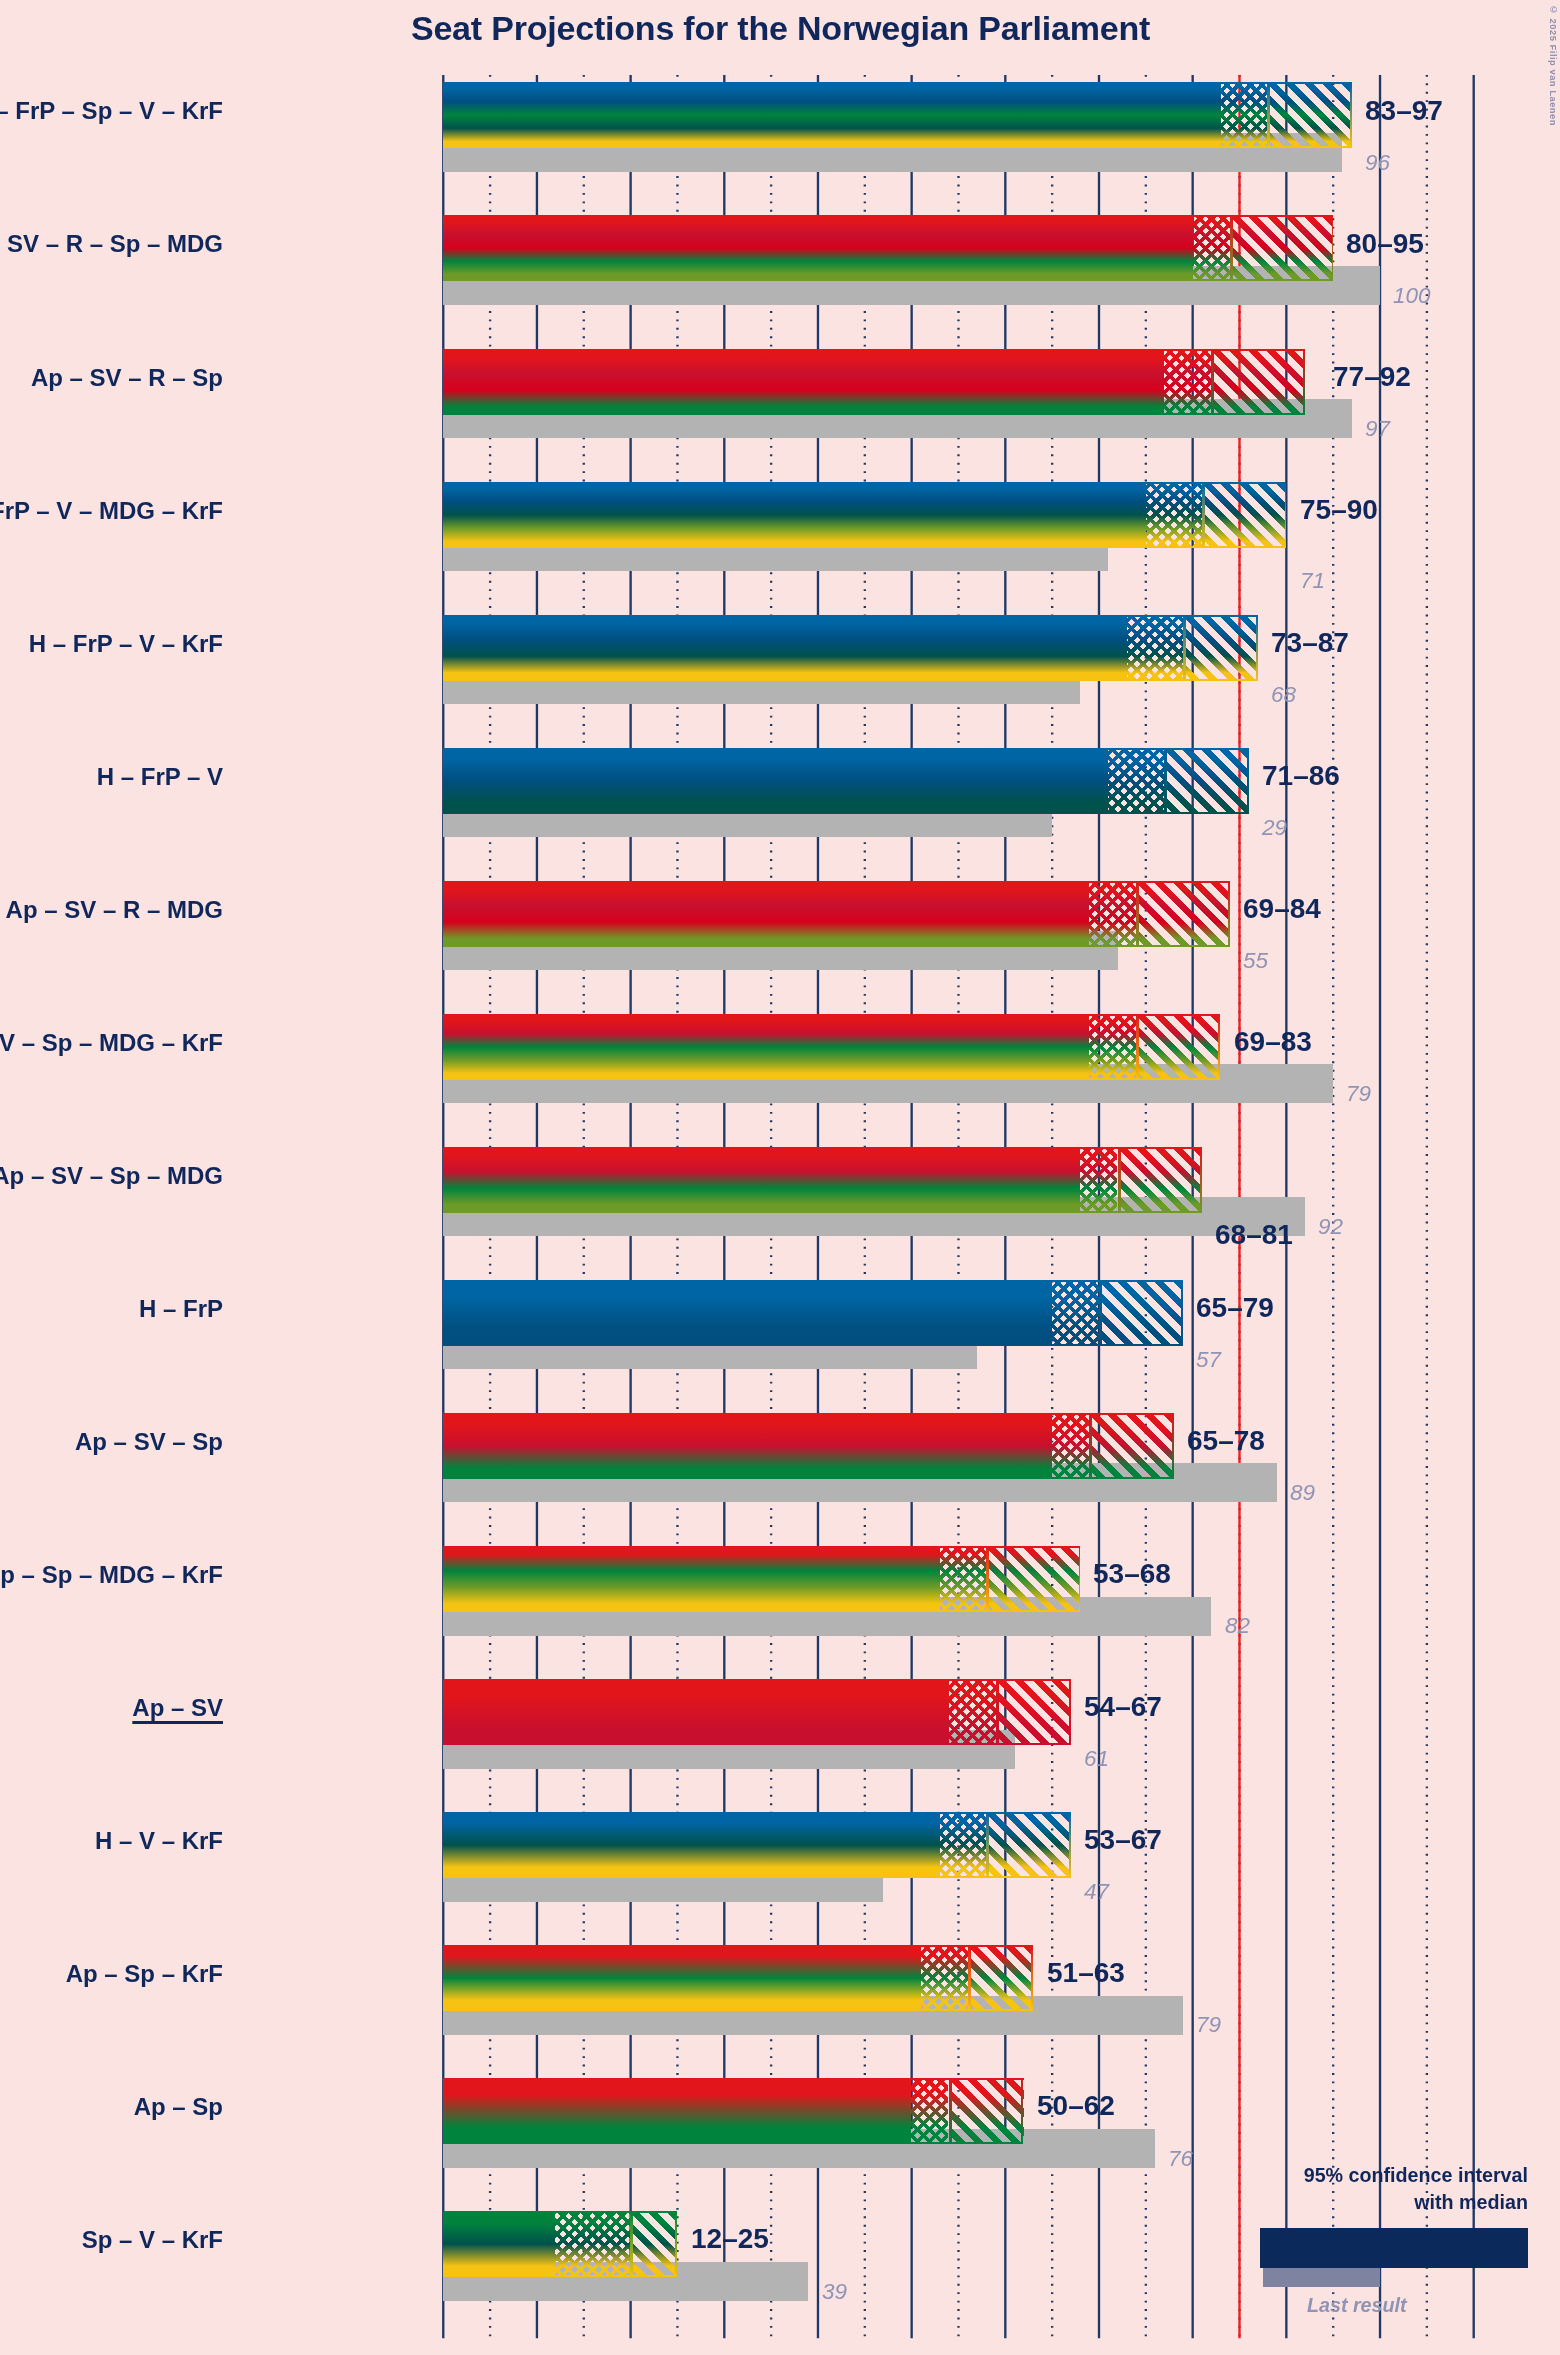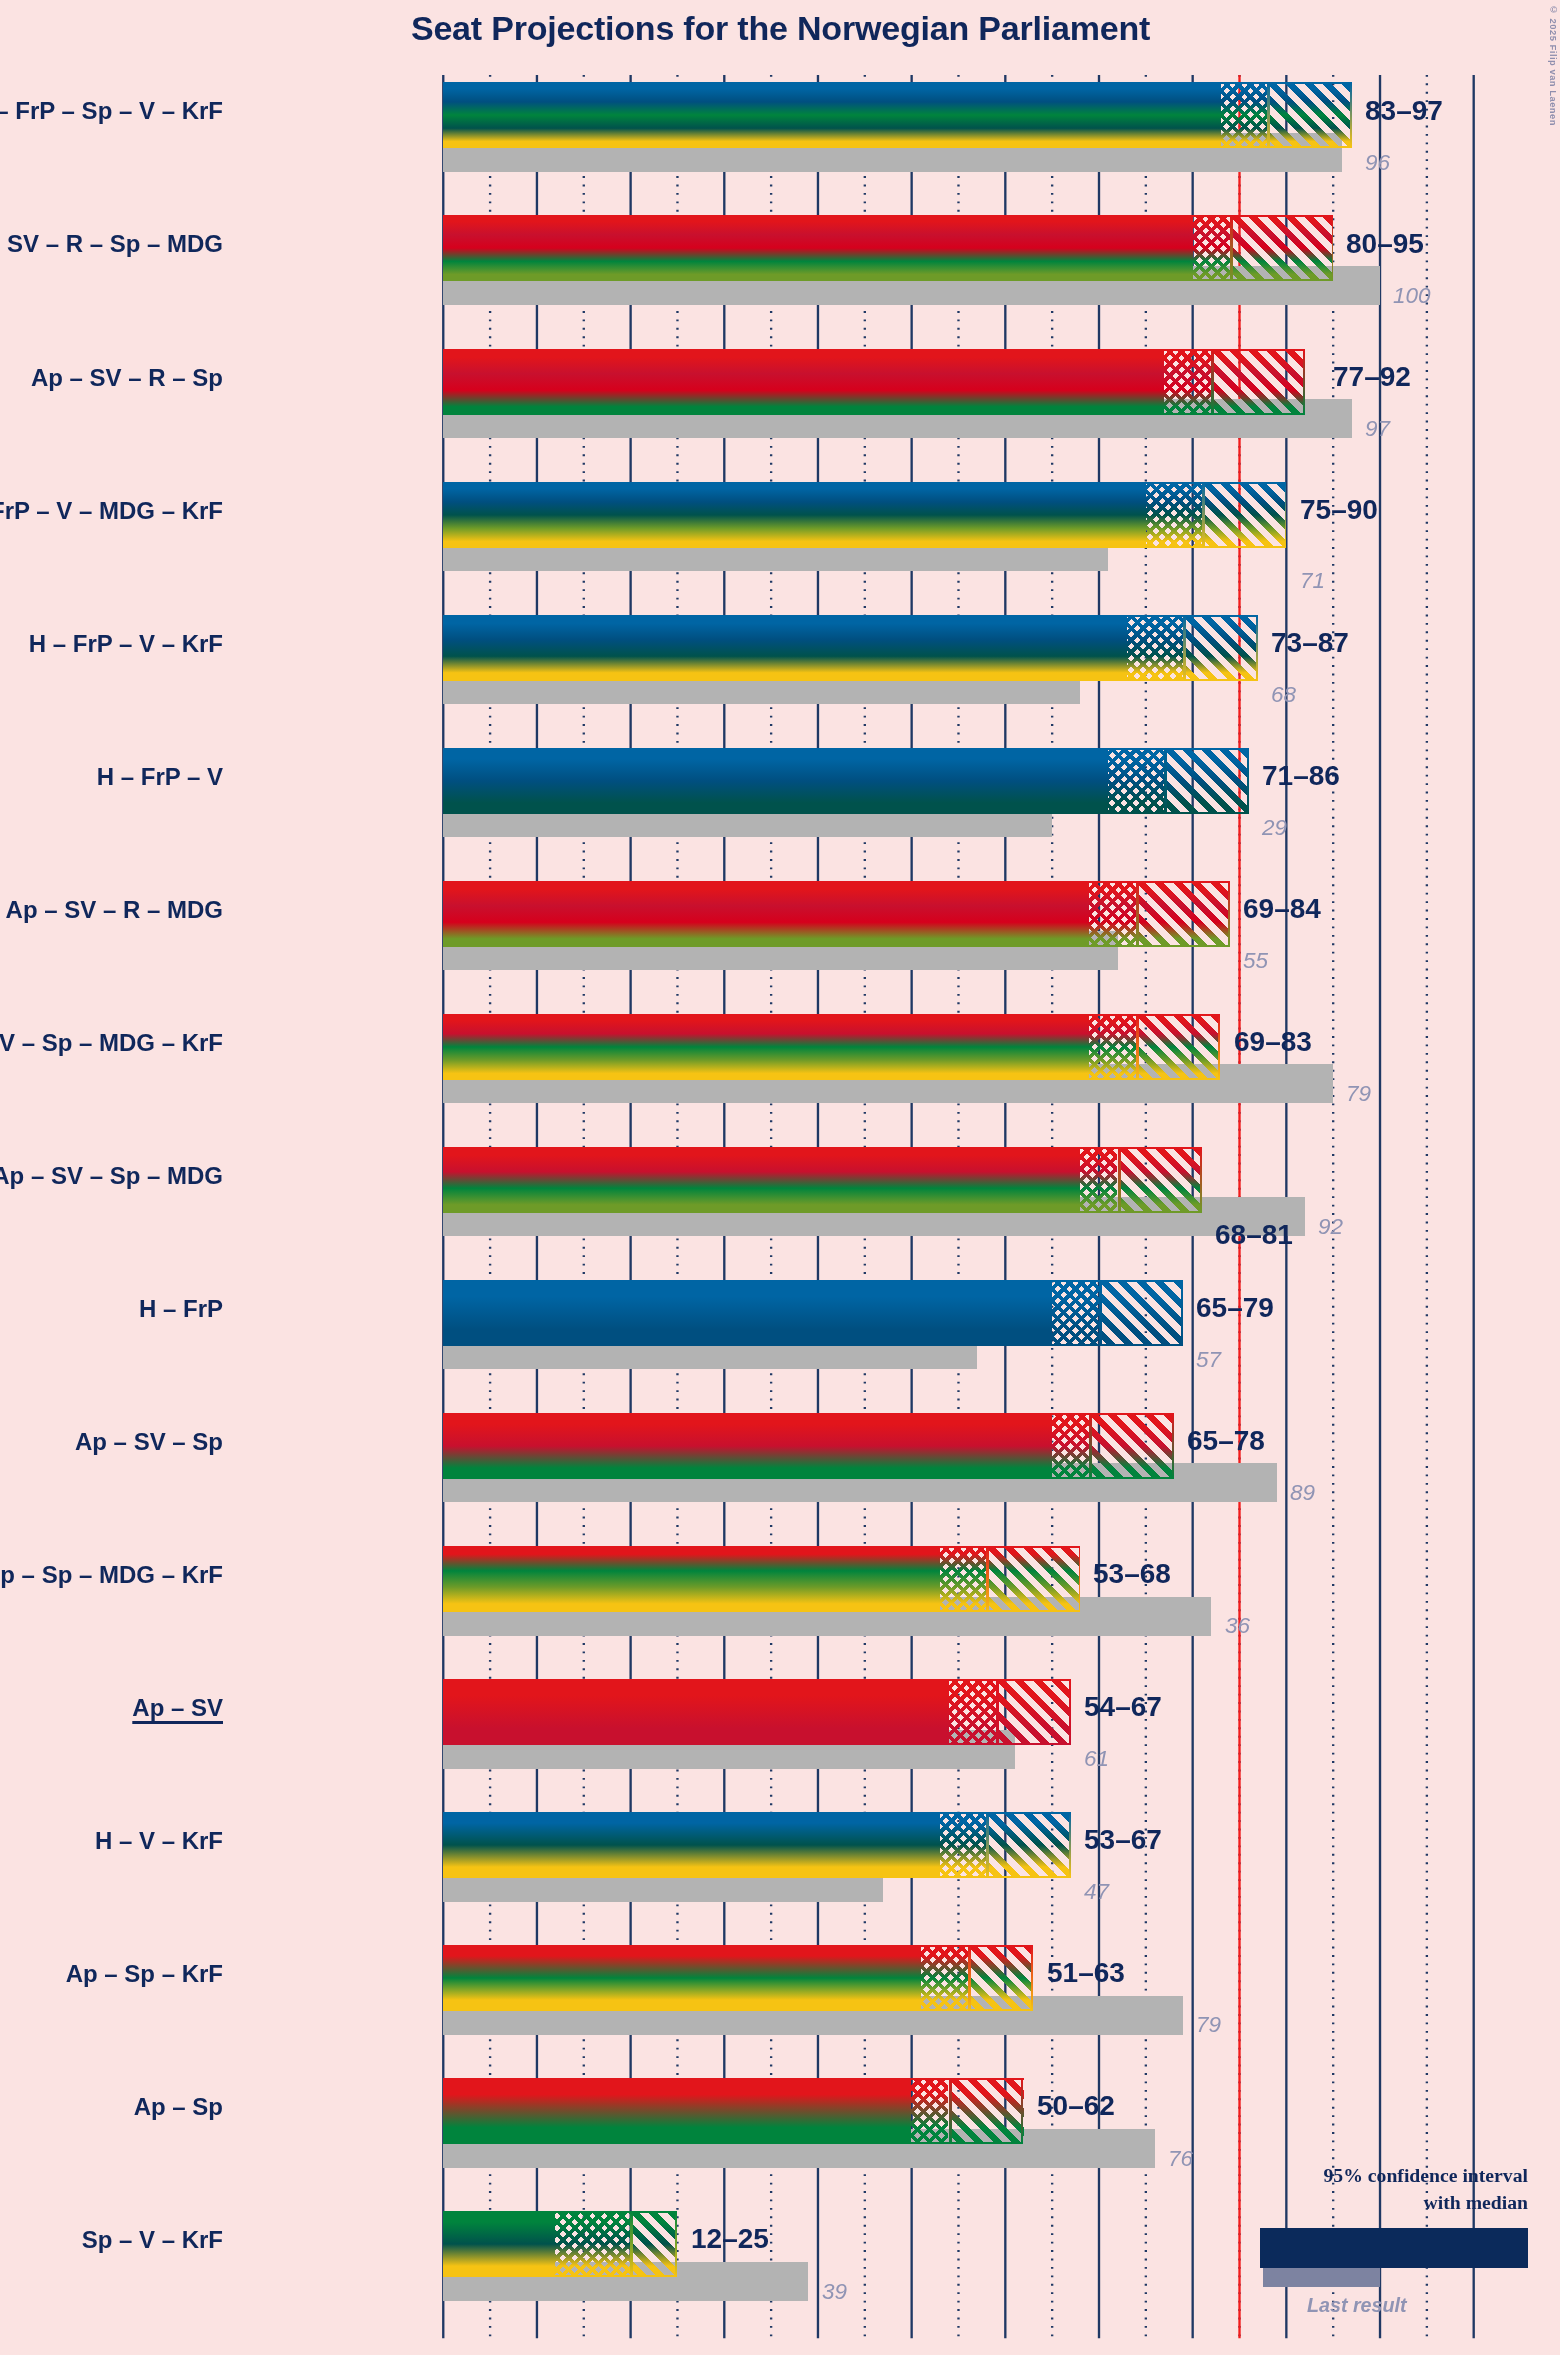--- a/index.html
+++ b/index.html
@@ -41,21 +41,21 @@
   .cisolid{position:absolute;left:0;top:0;bottom:0;}
   .cicross{position:absolute;top:0;bottom:0;}
   .cidiag{position:absolute;top:0;bottom:0;}
   .range{
     position:absolute;font-size:28px;font-weight:bold;color:#10275B;white-space:nowrap;
   }
   .lastval{
     position:absolute;font-size:22.5px;font-style:italic;color:#9094B4;white-space:nowrap;
   }
   .legend-t1,.legend-t2{
-    position:absolute;text-align:right;font-size:19.7px;font-weight:bold;color:#10275B;white-space:nowrap;font-family:Liberation Serif, serif;
+    position:absolute;text-align:right;font-size:19.7px;font-weight:bold;color:#10275B;white-space:nowrap;
   }
   .legend-last{
     position:absolute;font-size:19.7px;font-style:italic;font-weight:bold;color:#9094B4;white-space:nowrap;
   }
   .legend-box{position:absolute;background:#0B2A5B;border:1.9px solid #0B2A5B;box-sizing:border-box;}
   .legend-gray{position:absolute;background:#7D83A1;}
   .legend-cross,.legend-diag{position:absolute;top:0;bottom:0;box-sizing:border-box;}
 </style>
 </head>
 <body>
@@ -288,21 +288,21 @@
           <div class="cicross" style="left: 497px; width: 47px; background-image: repeating-linear-gradient(45deg, transparent 0px, transparent 4.7px, currentcolor 4.7px, currentcolor 8.4px), repeating-linear-gradient(-45deg, transparent 0px, transparent 4.7px, currentcolor 4.7px, currentcolor 8.4px); color: transparent; background-clip: padding-box;">
             <div style="position: absolute; inset: 0px; background: linear-gradient(rgb(226, 21, 27) 0%, rgb(226, 21, 27) 12.5%, rgb(0, 132, 61) 37.5%, rgb(110, 155, 40) 62.5%, rgb(246, 195, 19) 87.5%, rgb(246, 195, 19) 100%); mask-image: repeating-linear-gradient(45deg, transparent 0px, transparent 4.7px, rgb(0, 0, 0) 4.7px, rgb(0, 0, 0) 8.4px), repeating-linear-gradient(-45deg, transparent 0px, transparent 4.7px, rgb(0, 0, 0) 4.7px, rgb(0, 0, 0) 8.4px);"></div>
           </div>
           <div class="cidiag" style="left: 543px; width: 94px;">
             <div style="position: absolute; inset: 0px; background: linear-gradient(rgb(226, 21, 27) 0%, rgb(226, 21, 27) 12.5%, rgb(0, 132, 61) 37.5%, rgb(110, 155, 40) 62.5%, rgb(246, 195, 19) 87.5%, rgb(246, 195, 19) 100%); mask-image: repeating-linear-gradient(45deg, transparent 0px, transparent 6.6px, rgb(0, 0, 0) 6.6px, rgb(0, 0, 0) 13px);"></div>
           </div>
           <div style="position: absolute; top: 0px; bottom: 0px; pointer-events: none; box-sizing: border-box; left: 497px; width: 141px; border-top: 2.8px solid rgb(226, 21, 27); border-bottom: 2.8px solid rgb(246, 195, 19); border-right: 2.8px solid rgb(226, 21, 27); border-image: linear-gradient(rgb(226, 21, 27), rgb(246, 195, 19)) 1 / 1 / 0 stretch;"></div>
           <div style="position: absolute; top: 0px; bottom: 0px; width: 2.8px; left: 543px; background: linear-gradient(rgb(226, 21, 27), rgb(246, 195, 19));"></div>
         </div>
         <div class="range" style="left: 1093px; top: 1558px;">53–68</div>
-        <div class="lastval" style="left: 1225px; top: 1613px;">36</div>
+        <div class="lastval" style="left: 1225px; top: 1613px;">82</div>
       </div>
       <div class="row" style="top: 0px;">
         <div class="rowlabel under" style="top: 1694px;">Ap – SV</div>
         <div class="lastbar" style="left: 443px; width: 572px; top: 1730px; height: 39px;"></div>
         <div class="cibar" style="left: 443px; top: 1679px; width: 628px; height: 66px; border: 0px;">
           <div class="cisolid" style="width: 506px; background: linear-gradient(rgb(226, 21, 27) 0%, rgb(226, 21, 27) 25%, rgb(200, 16, 46) 75%, rgb(200, 16, 46) 100%);"></div>
           <div class="cicross" style="left: 506px; width: 47px; background-image: repeating-linear-gradient(45deg, transparent 0px, transparent 4.7px, currentcolor 4.7px, currentcolor 8.4px), repeating-linear-gradient(-45deg, transparent 0px, transparent 4.7px, currentcolor 4.7px, currentcolor 8.4px); color: transparent; background-clip: padding-box;">
             <div style="position: absolute; inset: 0px; background: linear-gradient(rgb(226, 21, 27) 0%, rgb(226, 21, 27) 25%, rgb(200, 16, 46) 75%, rgb(200, 16, 46) 100%); mask-image: repeating-linear-gradient(45deg, transparent 0px, transparent 4.7px, rgb(0, 0, 0) 4.7px, rgb(0, 0, 0) 8.4px), repeating-linear-gradient(-45deg, transparent 0px, transparent 4.7px, rgb(0, 0, 0) 4.7px, rgb(0, 0, 0) 8.4px);"></div>
           </div>
           <div class="cidiag" style="left: 553px; width: 75px;">

